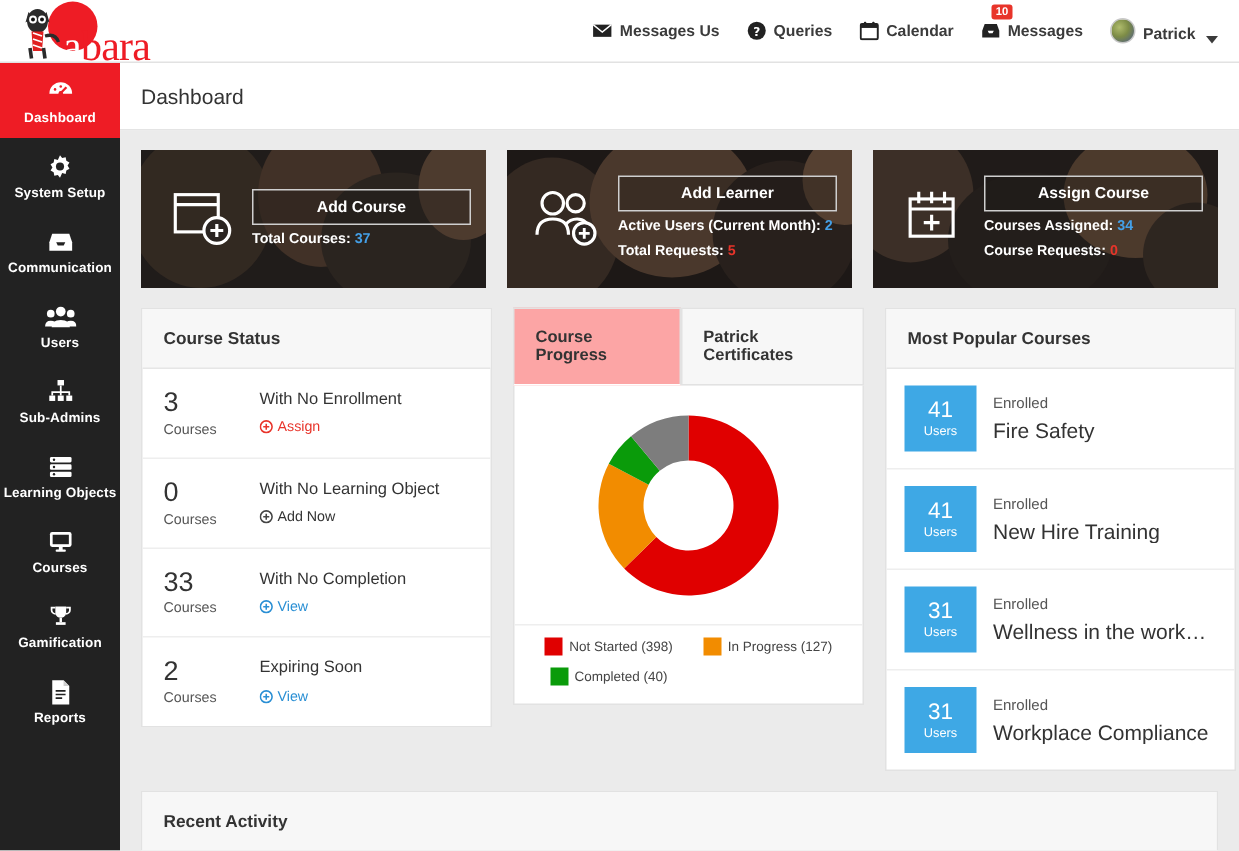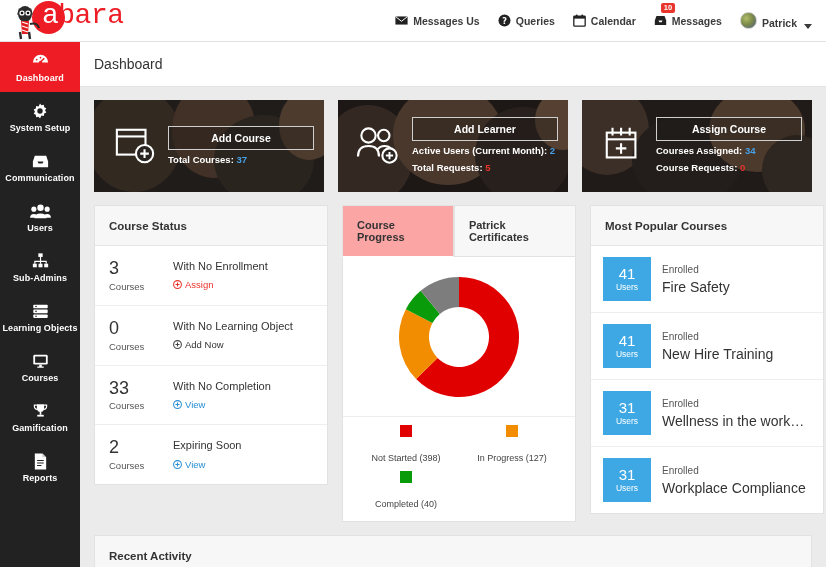--- a/index.html
+++ b/index.html
@@ -25,23 +25,23 @@
     position: absolute; left: 6px; top: -2px;
     display: flex; align-items: center; height: 44px;
   }
   .logo-circle {
     position: absolute; left: 26px; top: 3px;
     width: 33px; height: 33px; border-radius: 50%;
     background: #ee1c25;
   }
   .logo-dog { position: absolute; left: 8px; top: 6px; }
   .logo-text {
-    position: absolute; left: 36px; top: 2px;
+    position: absolute; left: 36px; top: 18px;
     font-size: 28px; color: #ee1c25; letter-spacing: -0.5px;
-    font-family: Liberation Mono, monospace; font-weight: 400;
+    font-family: Liberation Serif, serif; font-weight: 400;
   }
   .logo-text .wht { color: #ffffff; }
 
   .topnav {
     margin-left: auto; display: flex; align-items: center;
     gap: 18px; padding-right: 14px; height: 42px;
   }
   .topnav-item {
     display: flex; align-items: flex-end; gap: 5px;
     font-size: 10.5px; color: #3b3b3b; position: relative;
@@ -162,21 +162,21 @@
   }
   .tab-body {
     background: #ffffff; border: 1px solid #e2e2e2; border-top: none;
     margin-top: -1px; padding: 10px 0 12px 0;
   }
   .donut-wrap { display: flex; justify-content: center; padding: 8px 0 6px 0; }
   .legend {
     display: grid; grid-template-columns: 1fr 1fr;
     row-gap: 8px; padding: 8px 10px 0 10px; border-top: 1px solid #eeeeee; margin-top: 10px;
   }
-  .legend-cell { display: flex; flex-direction: column; align-items: center; gap: 16px; justify-content: center; }
+  .legend-cell { display: flex; flex-direction: row; align-items: center; gap: 4px; justify-content: center; }
   .swatch { width: 12px; height: 12px; }
   .legend-label { font-size: 9px; color: #444; }
 
   
   .col-right { width: 234px; flex: 0 0 234px; }
   .pc-row {
     display: flex; align-items: center; gap: 11px;
     padding: 11px 12px; border-bottom: 1px solid #eeeeee;
   }
   .pc-row:last-child { border-bottom: none; }

